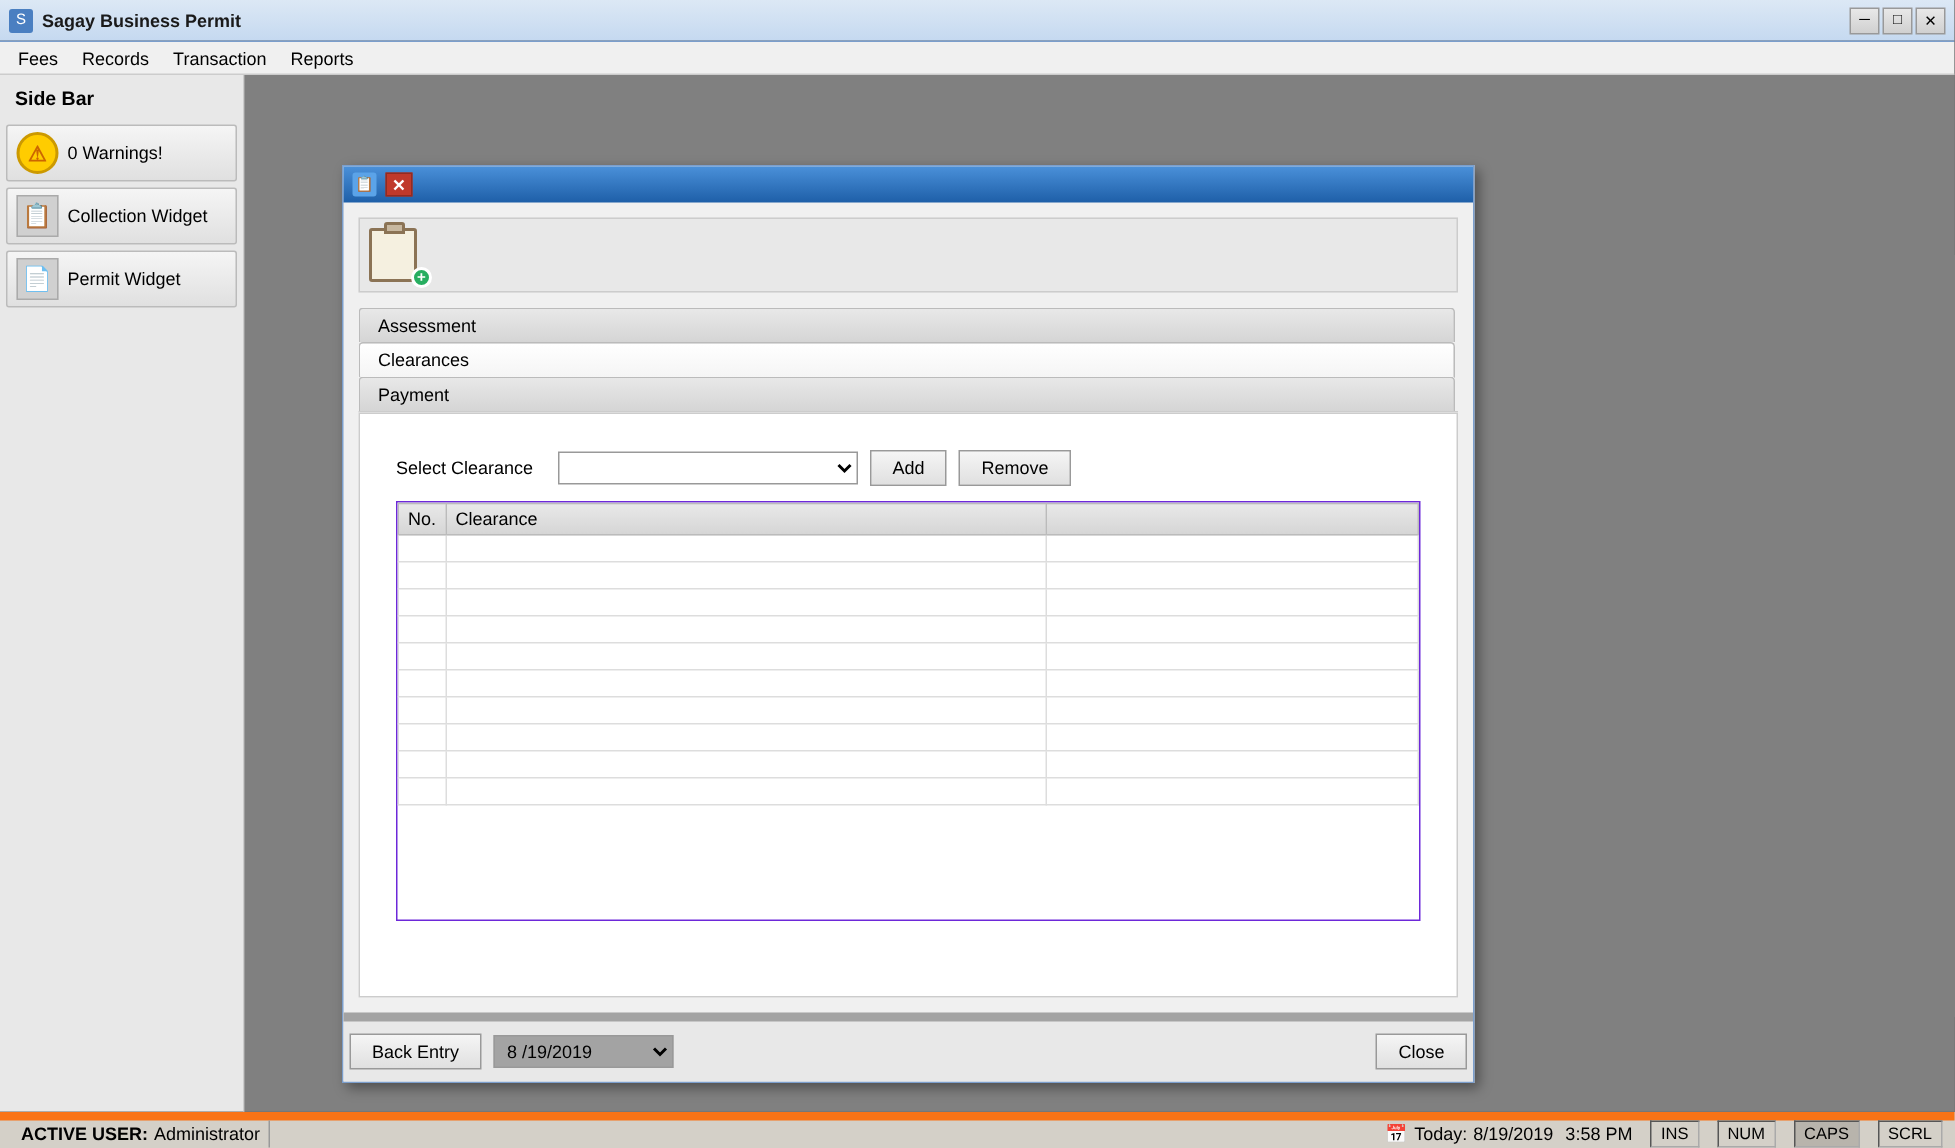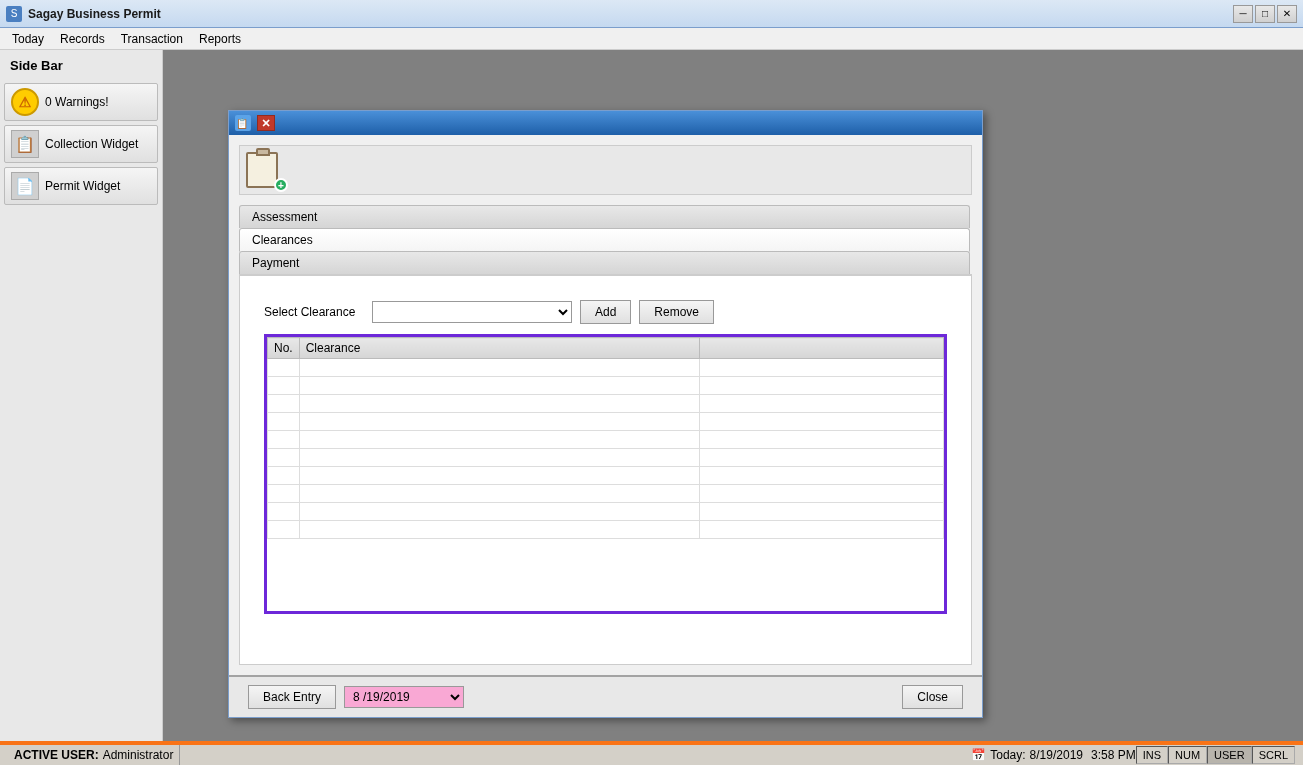--- a/index.html
+++ b/index.html
@@ -328,49 +328,49 @@
     }
     .clearance-table .col-no {
       width: 30px;
     }
     .clearance-table .col-clearance {
       width: 400px;
     }
     .table-container {
       height: 280px;
       overflow-y: auto;
-      border: 3px solid #6d28d9;
+      border: 1px solid #6d28d9;
     }
 
     
     .save-btn-row {
       display: flex;
       justify-content: center;
       margin-top: 10px;
     }
 
     
     .modal-footer {
       display: flex;
       align-items: center;
-      padding: 8px 19px;
+      padding: 8px 4px;
       background: #e8e8e8;
-      border-top: 2px solid #a3a3a3;
+      border-top: 6px solid #a3a3a3;
       gap: 8px;
     }
 
     
     .status-bar {
       position: fixed;
       bottom: 0;
       left: 0;
       right: 0;
       height: 24px;
       background: #d4d0c8;
-      border-top: 4px solid #f97316;
+      border-top: 6px solid #f97316;
       display: flex;
       align-items: center;
       padding: 0 8px;
       font-size: 12px;
       gap: 4px;
     }
     .status-bar-item {
       padding: 0 6px;
       border-right: 1px solid #999;
       height: 100%;
@@ -388,59 +388,59 @@
       margin-left: auto;
       display: flex;
       align-items: center;
       gap: 0;
     }
     .status-key {
       padding: 0 6px;
       border: 1px inset #aaa;
       background: #d4d0c8;
       font-size: 11px;
-      margin-left: 0;
+      margin-left: 12px;
       height: 18px;
       display: flex;
       align-items: center;
     }
     .status-key.active {
       background: #b8b4ac;
     }
 
     
     .empty-row td {
       height: 18px;
     }
 
     .date-dropdown {
       height: 22px;
       border: 1px solid #999;
-      background: #f9a8d4;
+      background: #a3a3a3;
       font-size: 12px;
       padding: 0 4px;
       cursor: pointer;
       width: 120px;
     }
   </style>
 </head>
 <body>
 
 <div class="title-bar">
   <div class="title-bar-icon">S</div>
   <span class="title-bar-text">Sagay Business Permit</span>
   <div class="title-bar-controls">
     <button class="title-bar-btn">─</button>
     <button class="title-bar-btn">□</button>
     <button class="title-bar-btn">✕</button>
   </div>
 </div>
 
 <div class="menu-bar">
-  <span class="menu-item">Today</span>
+  <span class="menu-item">Fees</span>
   <span class="menu-item">Records</span>
   <span class="menu-item">Transaction</span>
   <span class="menu-item">Reports</span>
 </div>
 
 <div class="main-layout">
 
   <div class="sidebar">
     <div class="sidebar-title">Side Bar</div>
 
@@ -587,16 +587,16 @@
     <span class="status-label">ACTIVE USER:</span>
     <span>Administrator</span>
   </div>
   <div class="status-right">
     <span style="margin-right:4px;">📅</span>
     <span style="margin-right:4px;">Today:</span>
     <span>8/19/2019</span>
     <span style="margin-left:8px;">3:58 PM</span>
     <span class="status-key">INS</span>
     <span class="status-key">NUM</span>
-    <span class="status-key active">USER</span>
+    <span class="status-key active">CAPS</span>
     <span class="status-key">SCRL</span>
   </div>
 </div>
 
 </body></html>

